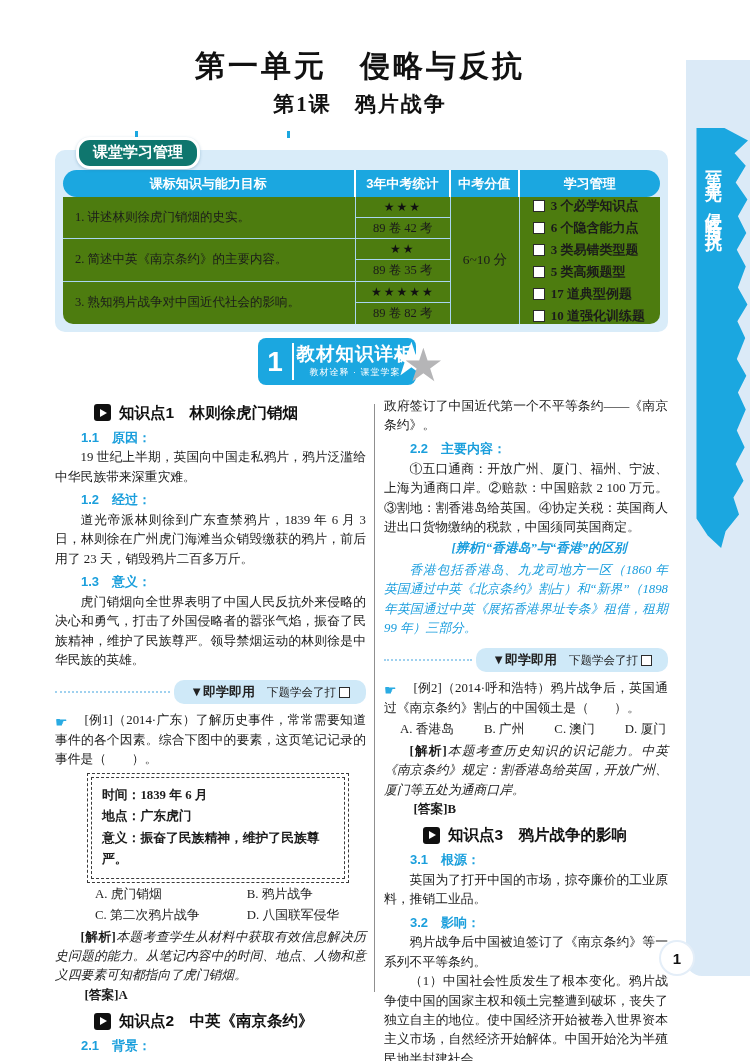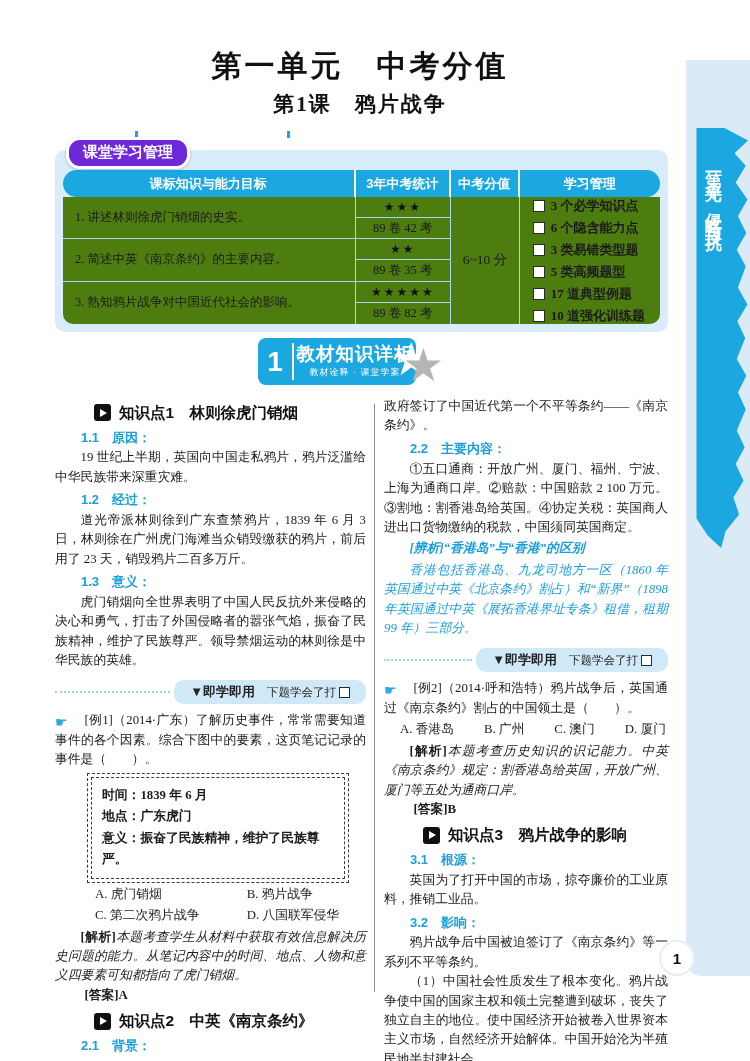--- a/index.html
+++ b/index.html
@@ -9,21 +9,21 @@
   
   .unit-title{position:absolute;top:46px;left:40px;width:640px;text-align:center;
     font-family:"Liberation Sans","DejaVu Sans",sans-serif;font-weight:bold;
     font-size:30px;letter-spacing:3px;color:#111;}
   .lesson-title{position:absolute;top:90px;left:40px;width:640px;text-align:center;
     font-weight:bold;font-size:21px;letter-spacing:2px;color:#111;}
 
   
   .mgmt-panel{position:absolute;top:150px;left:55px;width:613px;height:182px;
     background:#d9ecf9;border-radius:10px;box-sizing:border-box;padding:20px 8px 8px;}
-  .mgmt-tab{position:absolute;top:137px;left:66px;z-index:3;background:#6d28d9;color:#fff;
+  .mgmt-tab{position:absolute;top:137px;left:76px;z-index:3;background:#0f766e;color:#fff;
     font-family:Liberation Sans, sans-serif;font-weight:bold;font-size:15px;
     padding:3px 14px 4px;border:3px solid #fff;border-radius:14px;
     box-shadow:0 1px 3px rgba(60,120,160,.35);}
   .tick{position:absolute;width:3px;height:7px;background:#1ba7e0;top:131px;}
   .tick.t1{left:135px}.tick.t2{left:287px}
 
   .mgmt-head{display:flex;height:27px;background:#1ba7e0;border-radius:14px;overflow:hidden;
     font-family:"Liberation Sans",sans-serif;color:#fff;font-size:13px;font-weight:bold;
     align-items:center;text-align:center;}
   .mgmt-head .hc{border-right:2px solid #fff;box-sizing:border-box;line-height:27px;}
@@ -68,21 +68,21 @@
     font-weight:bold;font-size:15.5px;color:#111;margin:4px 0 3px;padding-left:39px;}
   .play{width:17px;height:17px;background:#101010;border-radius:3px;display:inline-flex;
     align-items:center;justify-content:center;flex:none;}
   .play .tri{width:0;height:0;border-left:7px solid #fff;border-top:4.5px solid transparent;
     border-bottom:4.5px solid transparent;margin-left:2px;}
   .subhead{font-family:"Liberation Sans",sans-serif;font-weight:bold;font-size:13px;
     color:#1b9fdc;margin:3px 0 1px 26px;text-align:left;}
   .para{margin:0;text-indent:2em;}
   .kaiti{font-style:italic;}
   .blue-note{color:#199ddd;font-style:italic;margin:2px 0;}
-  .blue-note .lbl{font-weight:bold;}
+  .blue-note .lbl{font-weight:bold;margin-left:42px;}
   .tag{font-weight:bold;font-style:normal;}
 
   .apply-bar{display:flex;align-items:center;margin:9px 0 7px;}
   .apply-dots{flex:1;border-top:2px dotted #9fd1ef;margin-right:4px;}
   .apply-pill{background:#cfe9f8;border-radius:10px;padding:2px 16px 3px;display:flex;
     gap:12px;align-items:baseline;white-space:nowrap;}
   .apply-main{font-family:"Liberation Sans",sans-serif;font-weight:bold;font-size:13px;color:#222;}
   .apply-sub{font-size:11.5px;color:#222;display:flex;align-items:center;gap:3px;}
   .apply-sub .cbox{width:9px;height:9px;}
 
@@ -110,21 +110,21 @@
   .page-circle{position:absolute;left:659px;top:940px;width:36px;height:36px;border-radius:50%;
     background:#fff;border:2px solid #e4eef8;box-sizing:border-box;display:flex;align-items:center;
     justify-content:center;font-family:"Liberation Sans",sans-serif;font-weight:bold;
     font-size:15px;color:#111;z-index:2;}
 </style>
 </head>
 <body>
 
 <div id="page">
 
-  <div class="unit-title">第一单元　中考分值</div>
+  <div class="unit-title">第一单元　侵略与反抗</div>
   <div class="lesson-title">第1课　鸦片战争</div>
 
   <div class="tick t1"></div>
   <div class="tick t2"></div>
   <div class="mgmt-tab">课堂学习管理</div>
 
   <div class="mgmt-panel">
     <div class="mgmt-head">
       <div class="hc c1">课标知识与能力目标</div>
       <div class="hc c2">3年中考统计</div>

